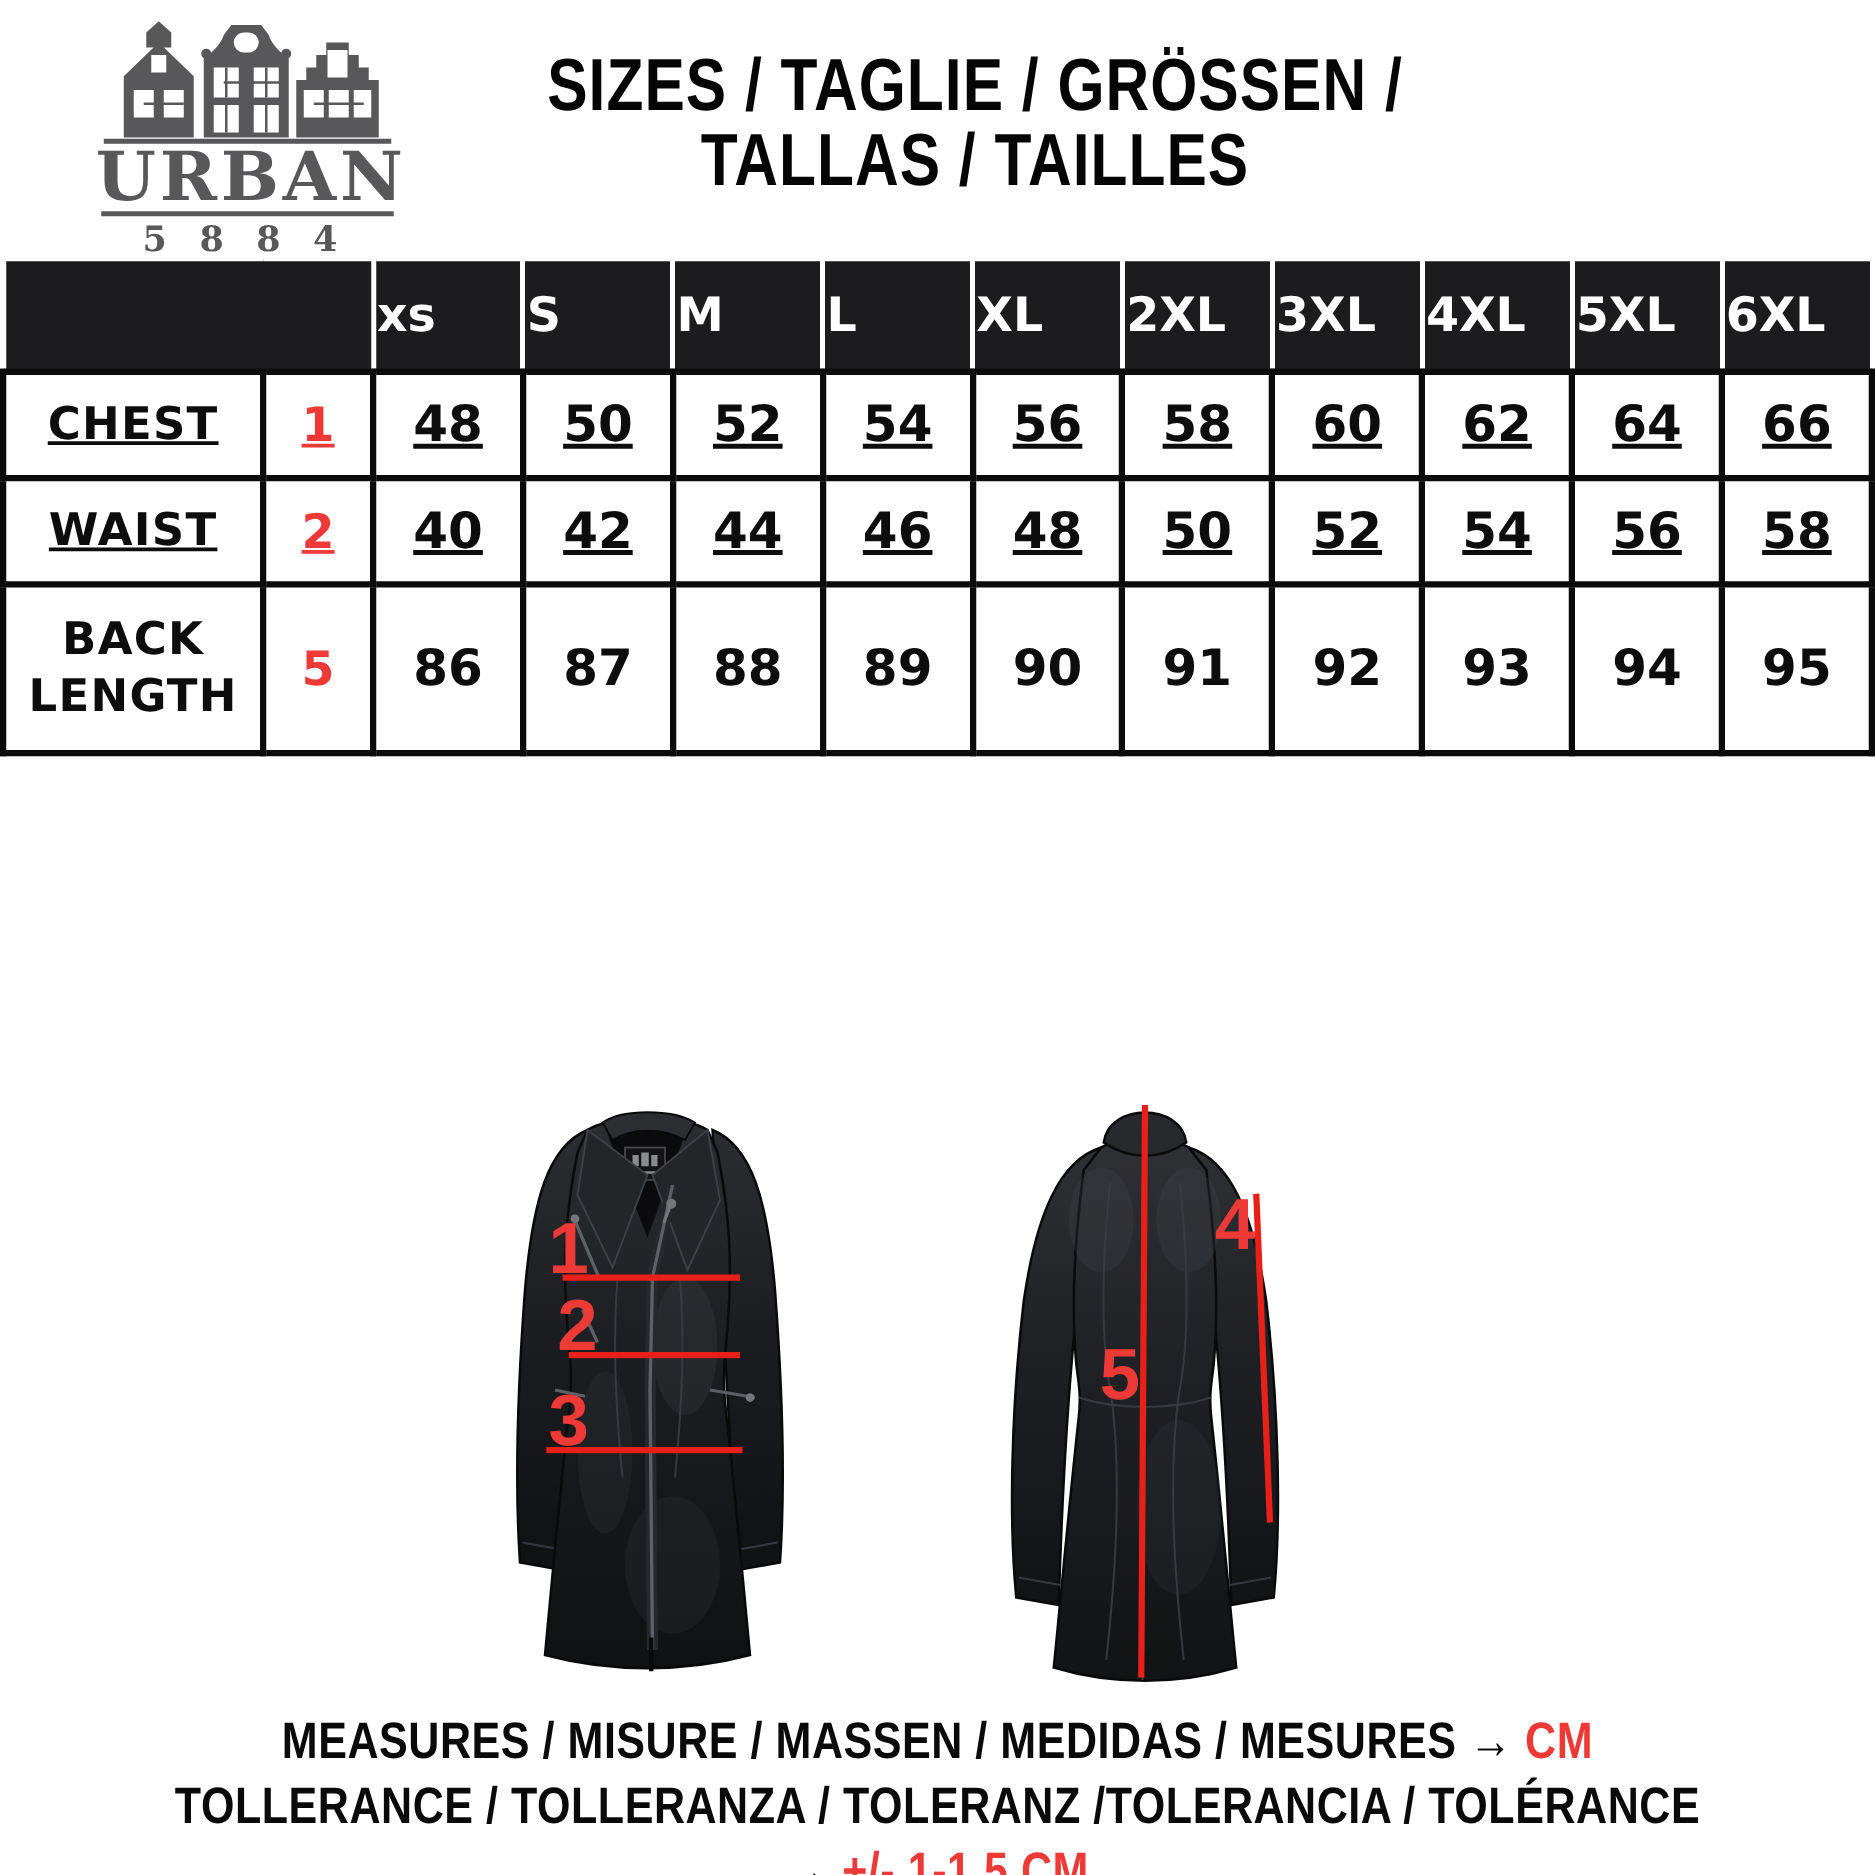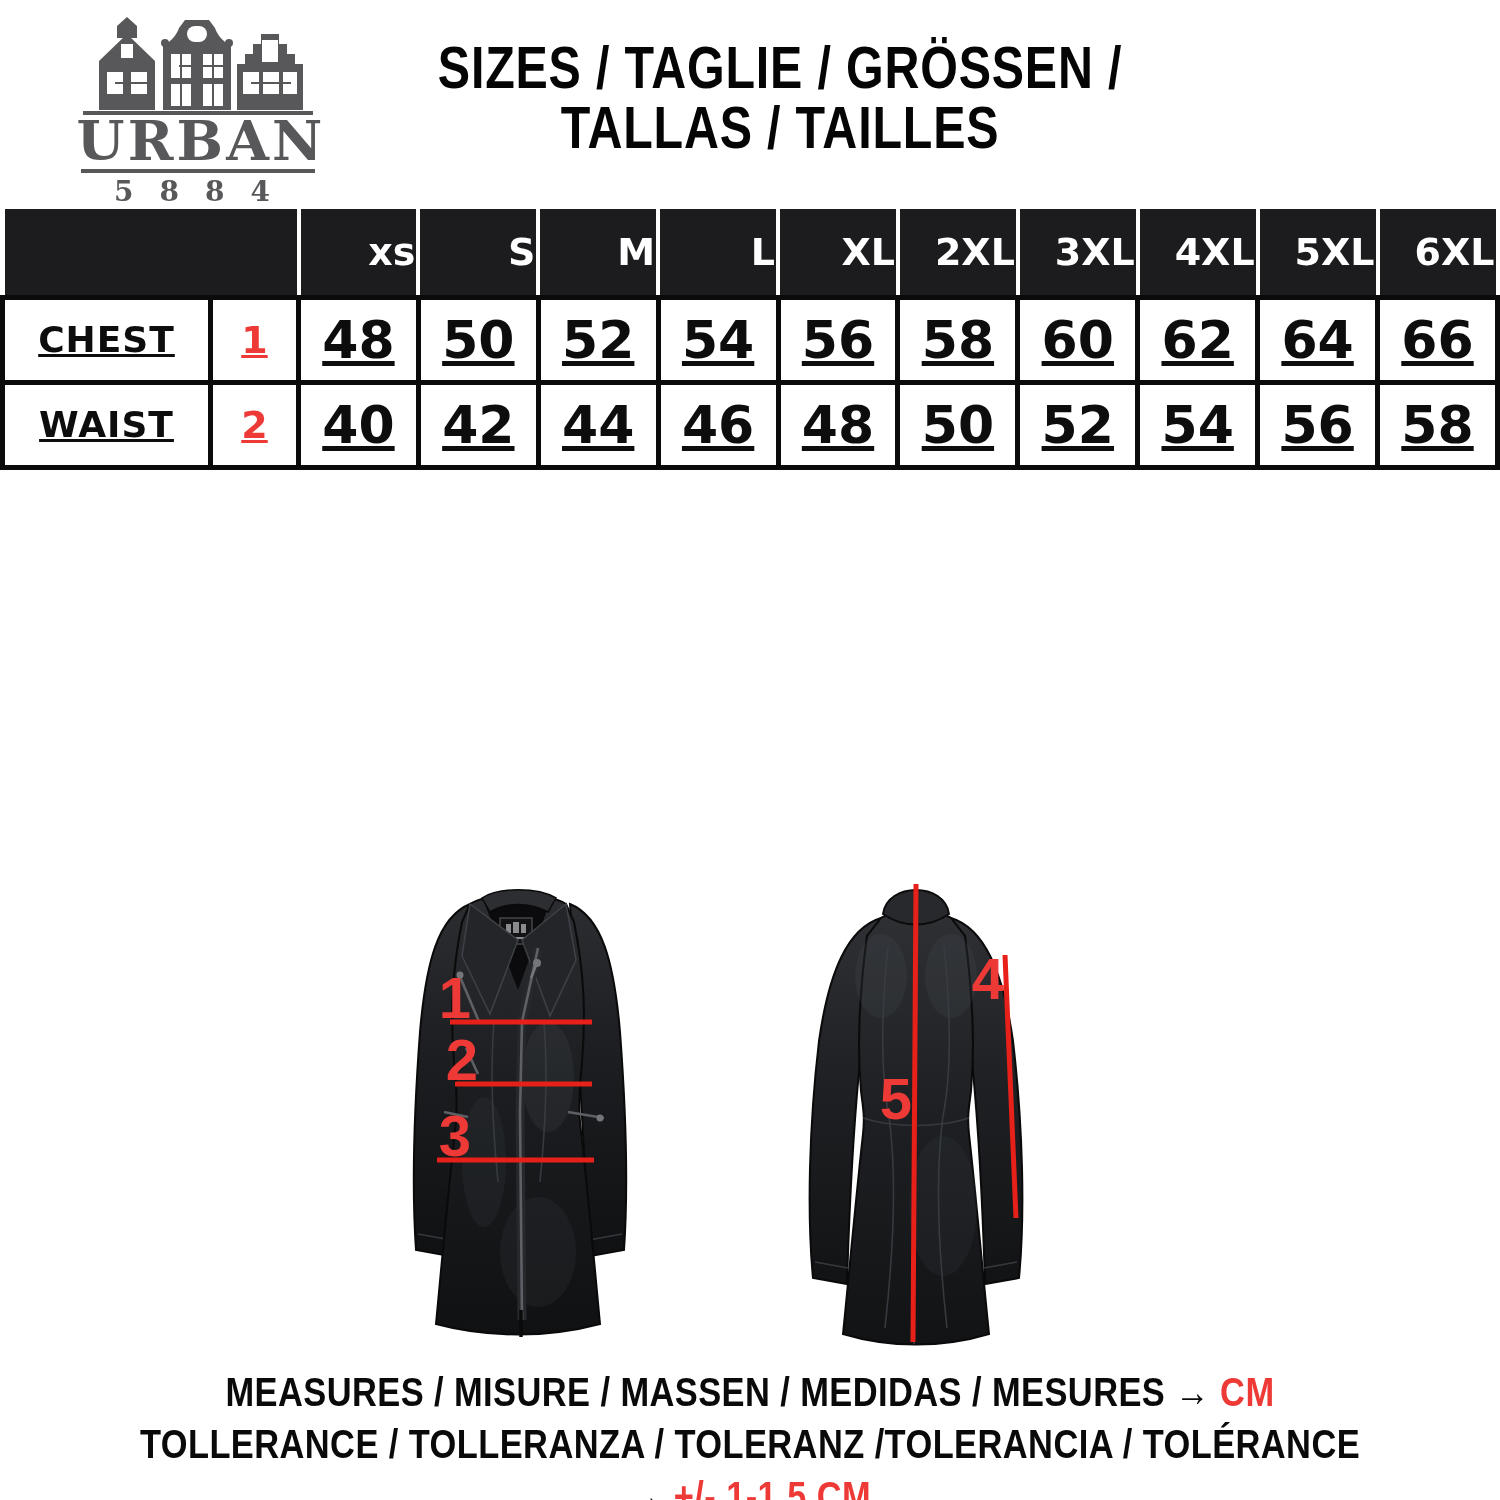--- a/index.html
+++ b/index.html
@@ -18,23 +18,23 @@
   
   .title{position:absolute;left:60px;top:38px;width:1440px;text-align:center;
          font-weight:bold;font-size:59px;line-height:60px;color:#050505;
          transform:scaleX(0.82);letter-spacing:1px;}
 
   
   table.size-table{position:absolute;left:0;top:205px;width:1500px;
                    border-collapse:collapse;table-layout:fixed;}
   .size-table th{background:var(--header-bg);border:4px solid #ffffff;height:84px;
                  color:#fff;font-weight:bold;font-size:38px;
-                 font-family:"DejaVu Sans",sans-serif;text-align:right;}
+                 font-family:"DejaVu Sans",sans-serif;text-align:left;}
   .size-table td{border:5px solid #0b0b0b;background:#fff;text-align:center;
-                 font-weight:bold;font-size:52px;color:#0d0d0d;
+                 font-weight:bold;font-size:40px;color:#0d0d0d;
                  font-family:"DejaVu Sans",sans-serif;padding:0 4px;}
   .size-table tr.r-std td{height:80px;text-decoration:underline;}
   .size-table tr.r-tall td{height:123px;}
   .size-table tr.r-xtall td{height:130px;}
   .size-table td.lbl{font-size:36px;letter-spacing:1px;line-height:46px;}
   .size-table td.ref{color:var(--accent-red);font-size:38px;}
 
   
   svg.coat{position:absolute;}
   .marker-num{fill:var(--accent-red);font-family:"Liberation Sans",sans-serif;
@@ -154,20 +154,34 @@
           <td>42</td>
           <td>44</td>
           <td>46</td>
           <td>48</td>
           <td>50</td>
           <td>52</td>
           <td>54</td>
           <td>56</td>
           <td>58</td>
         </tr>
+        <tr class="r-xtall">
+          <td class="lbl">BACK LENGTH</td>
+          <td class="ref">5</td>
+          <td>86</td>
+          <td>87</td>
+          <td>88</td>
+          <td>89</td>
+          <td>90</td>
+          <td>91</td>
+          <td>92</td>
+          <td>93</td>
+          <td>94</td>
+          <td>95</td>
+        </tr>
       </tbody>
   </table>
 
   <svg class="coat" style="left:398px;top:862px" width="244" height="480" viewBox="0 0 244 480">
     <defs>
       <linearGradient id="leather" x1="0" y1="0" x2="0" y2="1">
         <stop offset="0" stop-color="#2b2d31"></stop>
           <stop offset="0.45" stop-color="#1b1d20"></stop>
           <stop offset="1" stop-color="#101113"></stop>
       </linearGradient>

